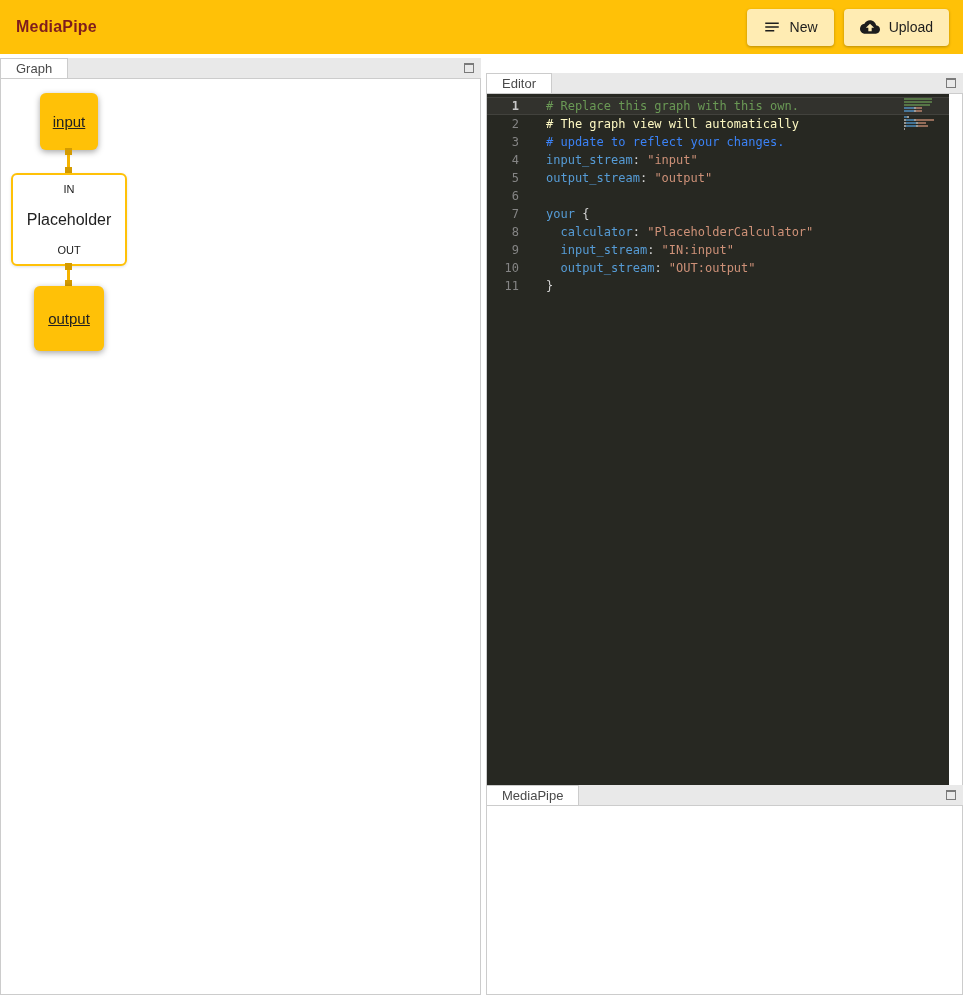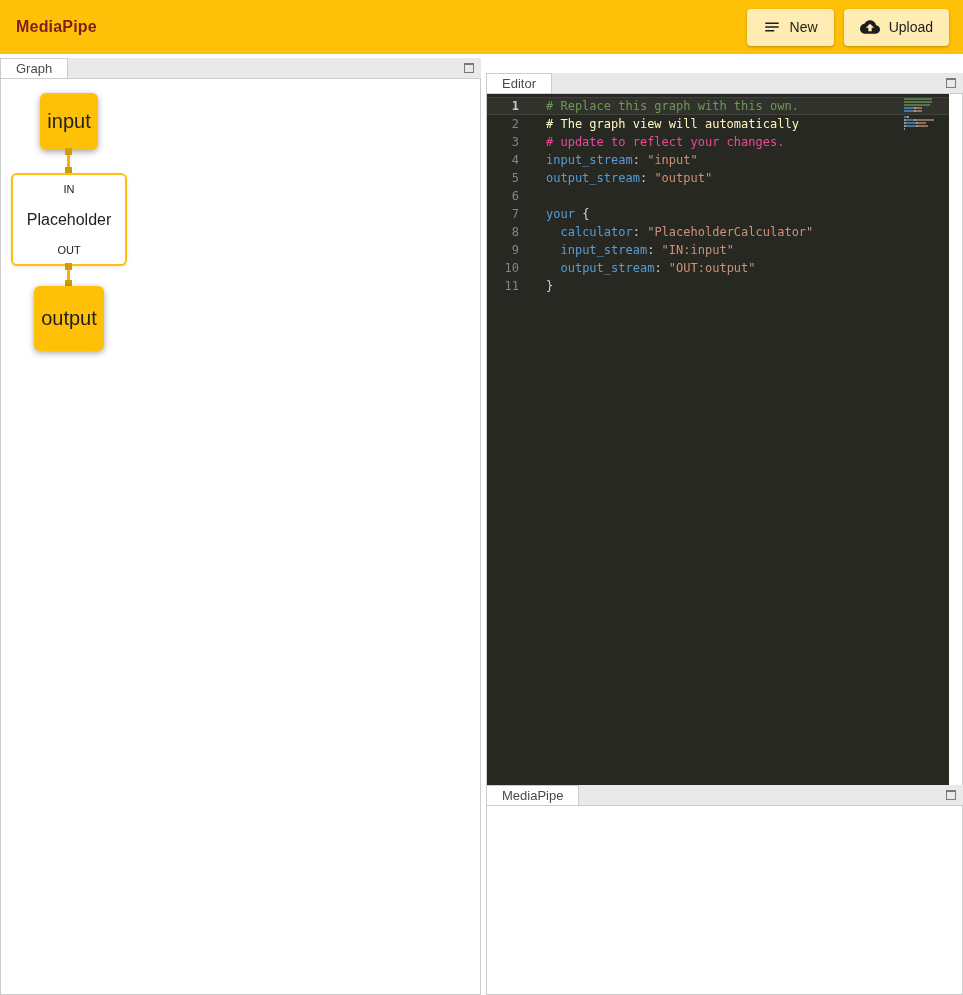--- a/index.html
+++ b/index.html
@@ -49,22 +49,22 @@
   .panel-body {
     position:absolute; left:0; right:0; top:20px; bottom:0;
     background:#ffffff; border:1px solid #cccccc;
   }
 
   
   .graph-canvas { overflow:hidden; }
   .gnode {
     position:absolute; background: var(--brand, #FFC107); border-radius:6px;
     display:flex; align-items:center; justify-content:center;
-    color: var(--node-text, #212121); font-size:20px; font-weight:500;
-    box-shadow: 0 2px 6px rgba(0,0,0,0.35); cursor:pointer;
+    color: var(--node-text, #212121); font-size:15px; font-weight:500;
+    box-shadow: 0 2px 6px rgba(0,0,0,0.35); cursor:pointer;text-decoration:underline;
   }
   .node-input  { left:39px; top:14px;  width:58px; height:57px; }
   .node-output { left:33px; top:207px; width:70px; height:65px; }
   .node-placeholder {
     position:absolute; left:10px; top:94px; width:116px; height:93px;
     background:#ffffff; border:2px solid var(--brand, #FFC107); border-radius:6px;
     display:flex; flex-direction:column; align-items:center; justify-content:space-between;
     padding:8px 0; box-shadow: 0 1px 3px rgba(0,0,0,0.12); cursor:pointer;
   }
   .port { font-size:11px; color:#212121; }
@@ -176,21 +176,21 @@
         <div class="code-row active">
           <span class="line-num">1</span>
           <span class="line-code"><span style="color: rgb(106, 153, 85);"># Replace this graph with this own.</span></span>
         </div>
         <div class="code-row">
           <span class="line-num">2</span>
           <span class="line-code"><span style="color: #fef9c3;"># The graph view will automatically</span></span>
         </div>
         <div class="code-row">
           <span class="line-num">3</span>
-          <span class="line-code"><span style="color: #ec4899;"># update to reflect your changes.</span></span>
+          <span class="line-code"><span style="color: #3b82f6;"># update to reflect your changes.</span></span>
         </div>
         <div class="code-row">
           <span class="line-num">4</span>
           <span class="line-code"><span style="color: rgb(86, 156, 214);">input_stream</span><span style="color: rgb(212, 212, 212);">: </span><span style="color: rgb(206, 145, 120);">"input"</span></span>
         </div>
         <div class="code-row">
           <span class="line-num">5</span>
           <span class="line-code"><span style="color: rgb(86, 156, 214);">output_stream</span><span style="color: rgb(212, 212, 212);">: </span><span style="color: rgb(206, 145, 120);">"output"</span></span>
         </div>
         <div class="code-row">

